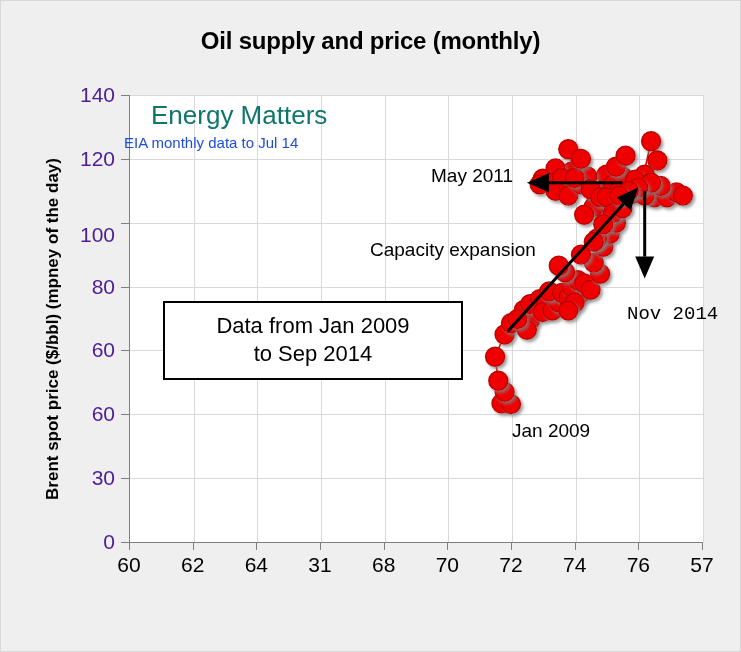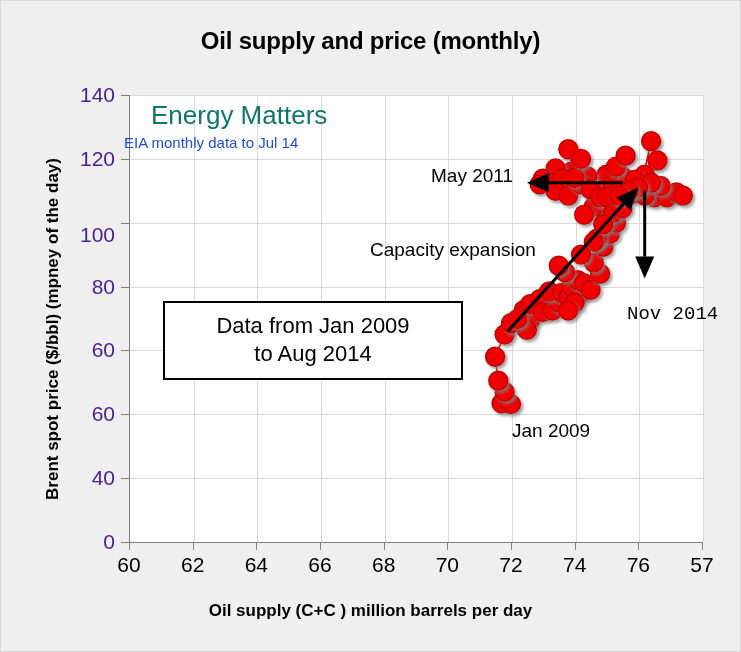--- a/index.html
+++ b/index.html
@@ -238,58 +238,57 @@
       </g>
   </svg>
 
   <div class="annot" id="annot-may2011">May 2011</div>
   <div class="annot" id="annot-capacity">Capacity expansion</div>
   <div class="annot" id="annot-nov2014">Nov 2014</div>
   <div class="annot" id="annot-jan2009">Jan 2009</div>
 
   <div id="data-box">
     <div>Data from Jan 2009</div>
-    <div>to Aug 2014</div>
+    <div>to Sep 2014</div>
   </div>
 
   <div id="tick-layer">
       <div class="ytick" style="top: 541px;"></div>
       <div class="ylabel-t" style="top: 541px; right: 625px;">0</div>
       <div class="ytick" style="top: 477.143px;"></div>
-      <div class="ylabel-t" style="top: 477.143px; right: 625px;">40</div>
+      <div class="ylabel-t" style="top: 477.143px; right: 625px;">30</div>
       <div class="ytick" style="top: 413.286px;"></div>
       <div class="ylabel-t" style="top: 413.286px; right: 625px;">60</div>
       <div class="ytick" style="top: 349.429px;"></div>
       <div class="ylabel-t" style="top: 349.429px; right: 625px;">60</div>
       <div class="ytick" style="top: 285.571px;"></div>
       <div class="ylabel-t" style="top: 285.571px; right: 625px;">80</div>
       <div class="ytick" style="top: 221.714px;"></div>
       <div class="ylabel-t" style="top: 234px; right: 625px;">100</div>
       <div class="ytick" style="top: 157.857px;"></div>
       <div class="ylabel-t" style="top: 157.857px; right: 625px;">120</div>
       <div class="ytick" style="top: 94px;"></div>
       <div class="ylabel-t" style="top: 94px; right: 625px;">140</div>
       <div class="xtick" style="left: 128px;"></div>
       <div class="xlabel-t" style="left: 128px;">60</div>
       <div class="xtick" style="left: 191.667px;"></div>
       <div class="xlabel-t" style="left: 191.667px;">62</div>
       <div class="xtick" style="left: 255.333px;"></div>
       <div class="xlabel-t" style="left: 255.333px;">64</div>
       <div class="xtick" style="left: 319px;"></div>
-      <div class="xlabel-t" style="left: 319px;">66</div>
+      <div class="xlabel-t" style="left: 319px;">31</div>
       <div class="xtick" style="left: 382.667px;"></div>
       <div class="xlabel-t" style="left: 382.667px;">68</div>
       <div class="xtick" style="left: 446.333px;"></div>
       <div class="xlabel-t" style="left: 446.333px;">70</div>
       <div class="xtick" style="left: 510px;"></div>
       <div class="xlabel-t" style="left: 510px;">72</div>
       <div class="xtick" style="left: 573.667px;"></div>
       <div class="xlabel-t" style="left: 573.667px;">74</div>
       <div class="xtick" style="left: 637.333px;"></div>
       <div class="xlabel-t" style="left: 637.333px;">76</div>
       <div class="xtick" style="left: 701px;"></div>
       <div class="xlabel-t" style="left: 701px;">57</div>
     </div>
 
   <div id="y-axis-title">Brent spot price ($/bbl) (mpney of the day)</div>
-  <div id="x-axis-title">Oil supply (C+C ) million barrels per day</div>
 
 </div>
 
 </body></html>

